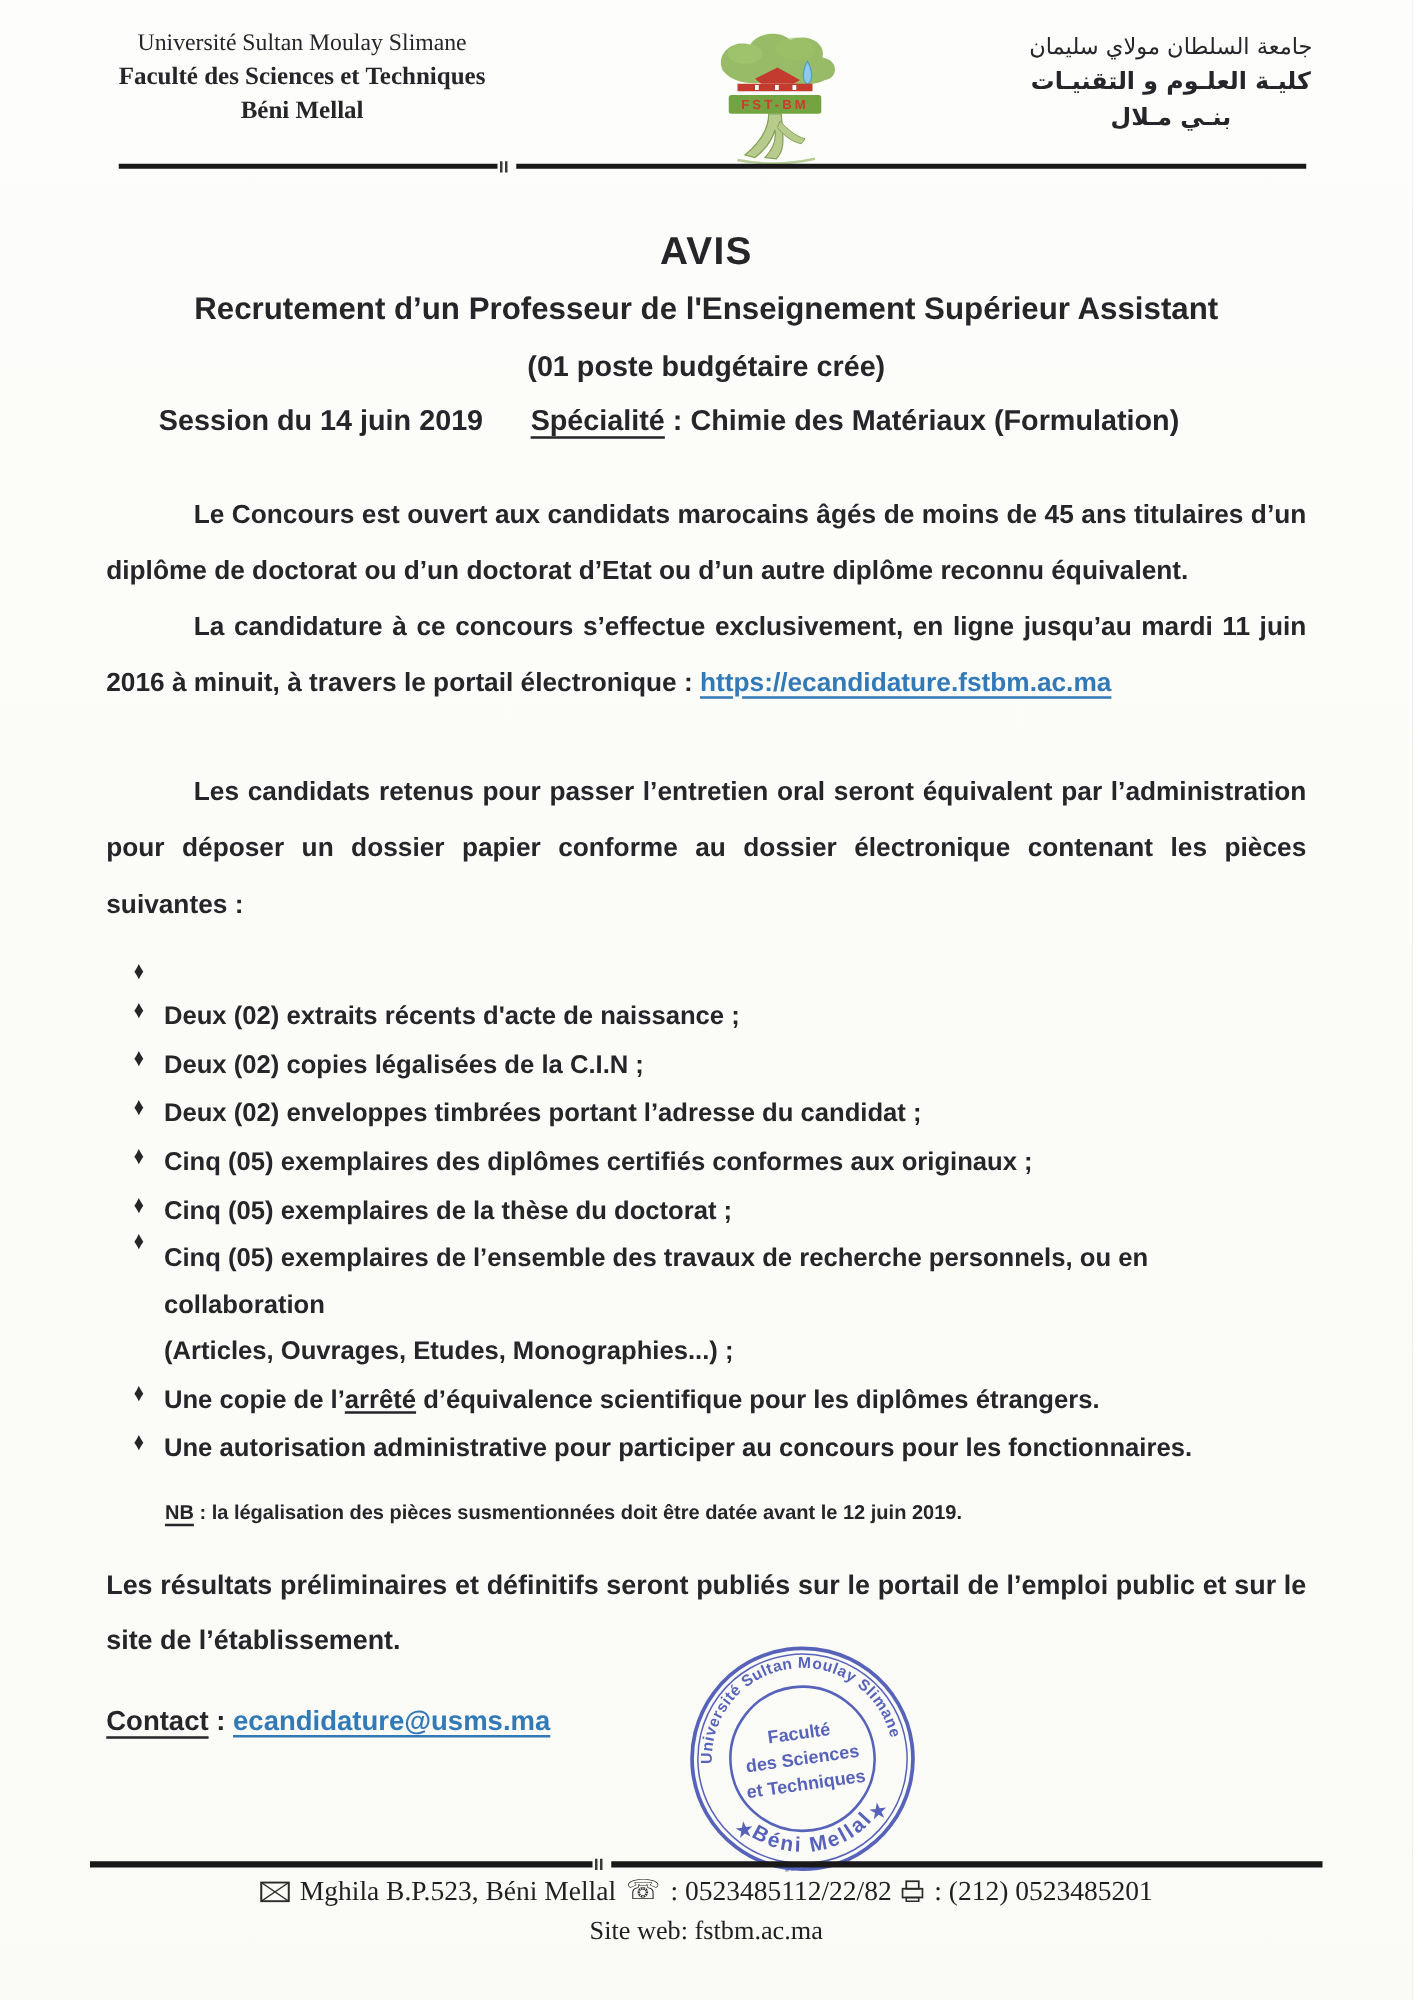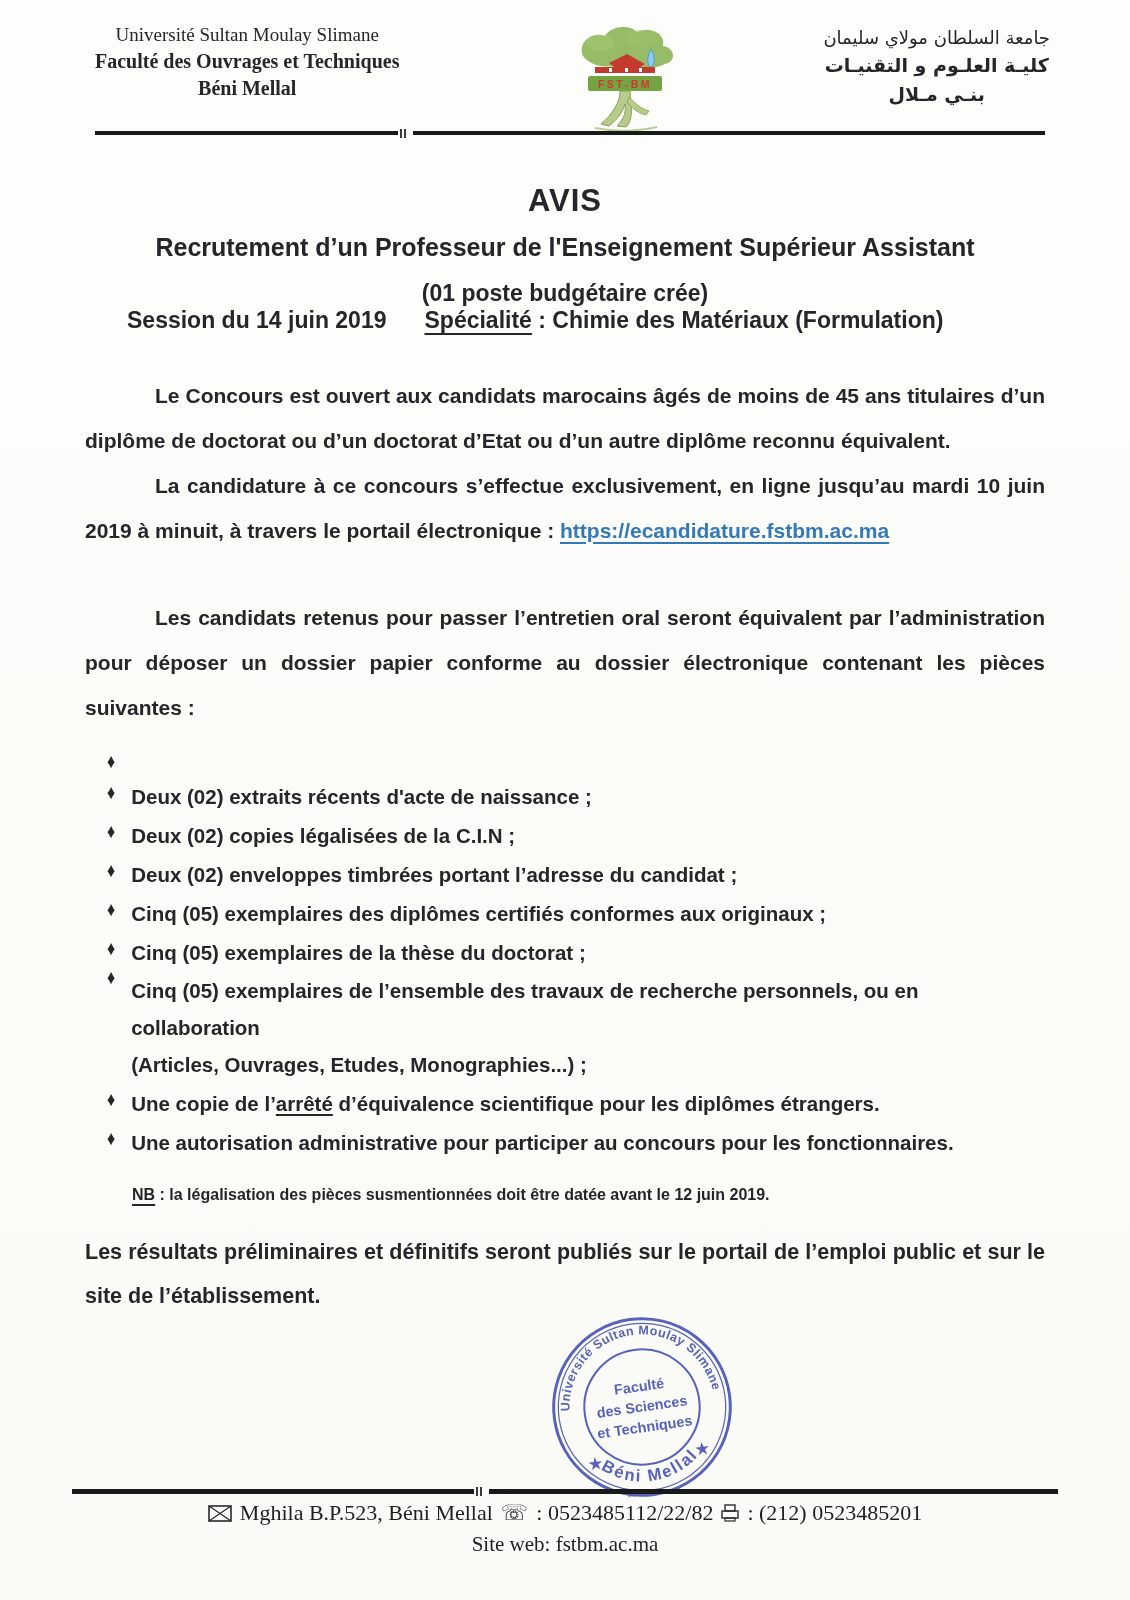--- a/index.html
+++ b/index.html
@@ -33,21 +33,21 @@
   .rule-bottom{top:1489px;left:72px;width:986px;}
   .rule-bottom .seg{height:5px;}
   .rule-bottom .s1{left:0;width:402px;}
   .rule-bottom .s2{left:417px;right:0;}
   .rule-bottom .ticks{left:404px;}
   
   .main{position:absolute;left:85px;right:85px;top:153px;}
   .avis{margin-top:30px;text-align:center;font-size:31px;font-weight:bold;letter-spacing:1px;}
   .doc-title{margin-top:14px;text-align:center;font-size:25px;font-weight:bold;}
   .post-line{margin-top:18px;text-align:center;font-size:23px;font-weight:bold;}
-  .session-row{padding-left:42px;display:flex;gap:38px;font-size:23px;font-weight:bold;align-items:flex-start;}
+  .session-row{margin-top:16px;padding-left:42px;display:flex;gap:38px;font-size:23px;font-weight:bold;align-items:flex-start;}
   .spec-label{text-decoration:underline;text-underline-offset:5px;text-decoration-thickness:2px;}
   .para-block{margin-top:40px;}
   .para{margin:0;font-size:21px;font-weight:600;line-height:2.14;text-align:justify;text-indent:70px;}
   .p3{margin-top:42px;}
   a.doc-link{color:#3279b7;text-decoration:underline;text-underline-offset:4px;font-weight:600;}
   
   .req-list{margin-top:16px;padding-left:22px;}
   .bullet-item{display:flex;gap:16px;margin-bottom:2px;font-size:20.5px;font-weight:600;line-height:1.8;}
   .diamond{flex:0 0 auto;font-size:16px;line-height:1.9;transform:scaleY(1.25);}
   .bullet-text{white-space:pre-wrap;text-align:left;}
@@ -68,21 +68,21 @@
   .phone-glyph{font-family:"DejaVu Sans",sans-serif;font-size:22px;line-height:1;}
 </style>
 </head>
 <body>
 
 <div class="page">
 
   <div class="header">
     <div class="header-left">
       <div class="hl1">Université Sultan Moulay Slimane</div>
-      <div class="hl2">Faculté des Ouvrages et Techniques</div>
+      <div class="hl2">Faculté des Sciences et Techniques</div>
       <div class="hl3">Béni Mellal</div>
     </div>
 
     <div class="logo-wrap">
       <svg width="122" height="116" viewBox="0 0 122 116">
         <path d="M18,34 C12,20 28,9 40,14 C46,4 64,2 72,10 C86,4 101,12 98,24 C111,26 111,40 100,42 C90,48 70,45 60,42 C44,47 26,45 18,34 Z" fill="#8cb456" opacity="0.9"></path>
         <ellipse cx="36" cy="21" rx="14" ry="8" fill="#a5c873" opacity="0.55"></ellipse>
         <ellipse cx="76" cy="17" rx="16" ry="9" fill="#9dc368" opacity="0.55"></ellipse>
         <path d="M86,27 C86,27 78.5,40 86,45.5 C93.5,40 86,27 86,27 Z" fill="#8ecaf0" stroke="#4f9ccc" stroke-width="1"></path>
         <path d="M44,41 L62,32 L80,42 L75,45 L49,45 Z" fill="#c23b2e"></path>
@@ -119,21 +119,21 @@
     <div class="doc-title">Recrutement d’un Professeur de l'Enseignement Supérieur Assistant</div>
     <div class="post-line">(01 poste budgétaire crée)</div>
 
     <div class="session-row">
       <span>Session du 14 juin 2019</span>
       <span><span class="spec-label">Spécialité</span><span> : Chimie des Matériaux (Formulation)</span></span>
     </div>
 
     <div class="para-block">
       <p class="para">Le Concours est ouvert aux candidats marocains âgés de moins de 45 ans titulaires d’un diplôme de doctorat ou d’un doctorat d’Etat ou d’un autre diplôme reconnu équivalent.</p>
-      <p class="para"><span>La candidature à ce concours s’effectue exclusivement, en ligne jusqu’au mardi 10 juin 2019 à minuit, à travers le portail électronique : </span><a class="doc-link" href="#">https://ecandidature.fstbm.ac.ma</a></p>
+      <p class="para"><span>La candidature à ce concours s’effectue exclusivement, en ligne jusqu’au mardi 11 juin 2016 à minuit, à travers le portail électronique : </span><a class="doc-link" href="#">https://ecandidature.fstbm.ac.ma</a></p>
       <p class="para p3">Les candidats retenus pour passer l’entretien oral seront équivalent par l’administration pour déposer un dossier papier conforme au dossier électronique contenant les pièces suivantes :</p>
     </div>
 
     <div class="req-list">
         <div class="bullet-item">
           <span class="diamond">♦</span>
         </div>
         <div class="bullet-item">
           <span class="diamond">♦</span>
           <span class="bullet-text">Deux (02) extraits récents d'acte de naissance ;</span>
@@ -168,20 +168,23 @@
           <span class="bullet-text">Une autorisation administrative pour participer au concours pour les fonctionnaires.</span>
         </div>
       </div>
 
     <div class="nb-line">
       <span class="nb-label">NB</span><span> : la légalisation des pièces susmentionnées doit être datée avant le 12 juin 2019.</span>
     </div>
 
     <div class="results">Les résultats préliminaires et définitifs seront publiés sur le portail de l’emploi public et sur le site de l’établissement.</div>
 
+    <div class="contact-line">
+      <span class="contact-label">Contact</span><span> : </span><a class="doc-link" href="#">ecandidature@usms.ma</a>
+    </div>
   </div>
 
   <div class="stamp">
     <svg width="186" height="186" viewBox="0 0 200 200">
       <defs>
         <path id="arcTop" d="M 26.5,126 A 78,78 0 1 1 173.5,126"></path>
         <path id="arcBottom" d="M 34.5,146 A 80,80 0 0 0 165.5,146"></path>
       </defs>
       <circle cx="100" cy="100" r="95" fill="none" stroke="#4a57b5" stroke-width="3.2"></circle>
       <circle cx="100" cy="100" r="90" fill="none" stroke="#4a57b5" stroke-width="1.3"></circle>

